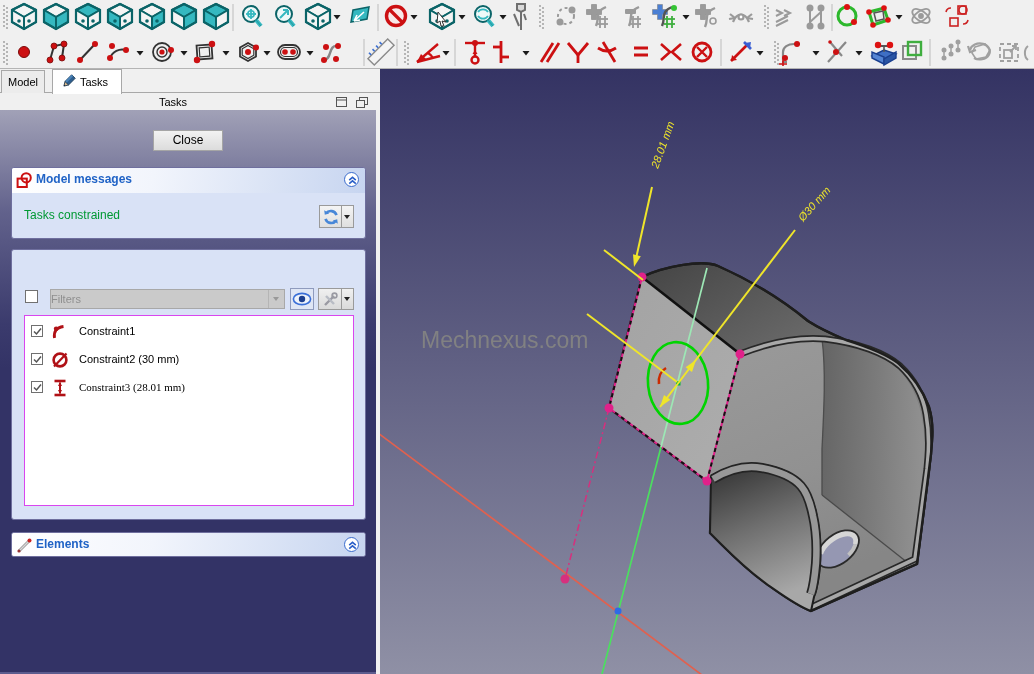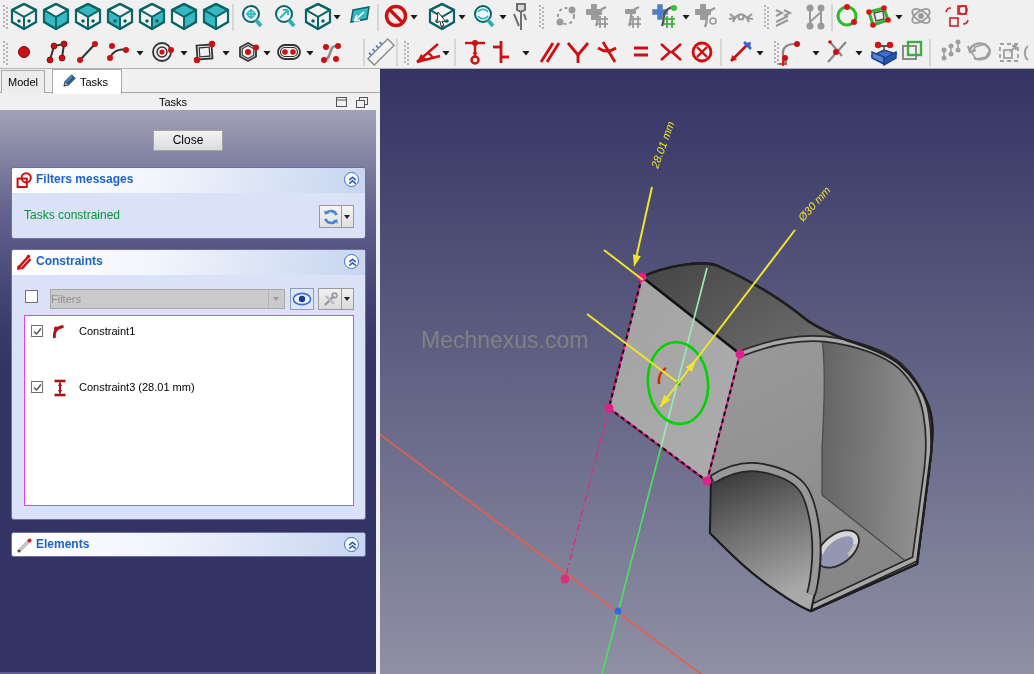--- a/index.html
+++ b/index.html
@@ -452,56 +452,41 @@
         </svg>
     </div>
     <div id="panel">
       <div class="closebtn">Close</div>
       <div class="section" id="sec-solver" style="top:57px; height:72px;">
         <div class="sechead">
           <svg class="hicon" width="17" height="17" viewBox="0 0 17 17" style="position:absolute;left:4px;top:4px;">
             <circle cx="10.2" cy="5.8" r="4.6" fill="none" stroke="#cc1111" stroke-width="2"></circle>
             <rect x="1.6" y="6.6" width="9.2" height="8.4" fill="none" stroke="#cc1111" stroke-width="2"></rect>
           </svg>
-          <span class="txt">Filters messages</span>
+          <span class="txt">Model messages</span>
           <div class="chev">
               <svg width="13" height="13" viewBox="0 0 13 13">
                 <path d="M3.2 6.2 L6.5 3.4 L9.8 6.2 M3.2 9.6 L6.5 6.8 L9.8 9.6" fill="none" stroke="#2a5fc8" stroke-width="1.6"></path>
               </svg>
             </div>
         </div>
         <div style="position:absolute;left:12px;top:40px;font-size:12px;color:#009933;">Tasks constrained</div>
         <div style="position:absolute;left:307px;top:37px;width:23px;height:23px;background:linear-gradient(#f4f4f4,#dfdfdf);border:1px solid #9a9a9a;">
           <svg width="18" height="18" viewBox="0 0 18 18" style="position:absolute;left:2px;top:2px;">
             <path d="M14.5 7.2 A6 6 0 0 0 4 5.4" fill="none" stroke="#4787d8" stroke-width="2.6"></path>
             <path d="M3.5 10.8 A6 6 0 0 0 14 12.6" fill="none" stroke="#4787d8" stroke-width="2.6"></path>
             <path d="M2.2 2.2 L2.8 6.8 L7.2 5.6 Z" fill="#4787d8"></path>
             <path d="M15.8 15.8 L15.2 11.2 L10.8 12.4 Z" fill="#4787d8"></path>
           </svg>
         </div>
         <div style="position:absolute;left:330px;top:37px;width:12px;height:23px;background:linear-gradient(#f4f4f4,#dfdfdf);border:1px solid #9a9a9a;border-left:none;">
           <div class="dd" style="left:2px;top:9px;"></div>
         </div>
       </div>
       <div class="section" id="sec-constraints" style="top:139px; height:271px;">
-        <div class="sechead">
-          <svg class="hicon" width="17" height="17" viewBox="0 0 17 17" style="position:absolute;left:4px;top:4px;">
-            <line x1="3" y1="13" x2="12" y2="3" stroke="#cc1111" stroke-width="2.6"></line>
-            <line x1="5.5" y1="15" x2="14.5" y2="5" stroke="#cc1111" stroke-width="2.6"></line>
-            <circle cx="12.5" cy="2.5" r="1.8" fill="#cc1111"></circle>
-            <circle cx="3" cy="13.5" r="1.8" fill="#cc1111"></circle>
-            <path d="M1 16 L6 15 L2 11 Z" fill="#cc1111"></path>
-          </svg>
-          <span class="txt">Constraints</span>
-          <div class="chev">
-              <svg width="13" height="13" viewBox="0 0 13 13">
-                <path d="M3.2 6.2 L6.5 3.4 L9.8 6.2 M3.2 9.6 L6.5 6.8 L9.8 9.6" fill="none" stroke="#2a5fc8" stroke-width="1.6"></path>
-              </svg>
-            </div>
-        </div>
         <div style="position:absolute;left:13px;top:40px;width:13px;height:13px;background:#fff;border:1px solid #707070;"></div>
         <div style="position:absolute;left:38px;top:39px;width:235px;height:20px;background:#cacaca;border:1px solid #a8a8a8;">
           <div style="position:absolute;left:0;top:0;width:218px;height:18px;font-size:11px;color:#8f8f8f;text-align:left;line-height:18px;">Filters</div>
           <div style="position:absolute;right:0;top:0;width:16px;height:18px;border-left:1px solid #b5b5b5;">
             <div class="dd" style="left:4px;top:7px;border-top-color:#999;"></div>
           </div>
         </div>
         <div style="position:absolute;left:278px;top:38px;width:24px;height:22px;background:#dfe6f5;border:1px solid #8f9bbd;">
           <svg width="20" height="14" viewBox="0 0 20 14" style="position:absolute;left:1px;top:3px;">
             <ellipse cx="10" cy="7" rx="8.6" ry="5.6" fill="#eef3fb" stroke="#3a6fd8" stroke-width="1.6"></ellipse>
@@ -524,21 +509,33 @@
                 <svg width="9" height="9" viewBox="0 0 9 9">
                   <path d="M1 4.5 L3.5 7 L8 1.5" fill="none" stroke="#555" stroke-width="1.5"></path>
                 </svg>
               </div>
             <svg class="cic" width="20" height="20" viewBox="0 0 20 20">
               <path d="M4.5 16 C3.5 10 6 5.5 13.5 4.5" fill="none" stroke="#b01116" stroke-width="2.8"></path>
               <circle cx="6.2" cy="6.8" r="2.4" fill="#b01116"></circle>
             </svg>
             <span class="ctxt">Constraint1</span>
           </div>
-          <div class="crow" style="top:60px;">
+          <div class="crow" style="top:32px;">
+            <div class="cbx">
+                <svg width="9" height="9" viewBox="0 0 9 9">
+                  <path d="M1 4.5 L3.5 7 L8 1.5" fill="none" stroke="#555" stroke-width="1.5"></path>
+                </svg>
+              </div>
+            <svg class="cic" width="20" height="20" viewBox="0 0 20 20">
+              <circle cx="10" cy="10" r="6.4" fill="none" stroke="#b01116" stroke-width="2.6"></circle>
+              <line x1="4" y1="16.5" x2="16.5" y2="3.5" stroke="#b01116" stroke-width="2.2"></line>
+            </svg>
+            <span class="ctxt">Constraint2 (30 mm)</span>
+          </div>
+          <div class="crow" style="top:60px;font-family:Liberation Serif, serif;">
             <div class="cbx">
                 <svg width="9" height="9" viewBox="0 0 9 9">
                   <path d="M1 4.5 L3.5 7 L8 1.5" fill="none" stroke="#555" stroke-width="1.5"></path>
                 </svg>
               </div>
             <svg class="cic" width="20" height="20" viewBox="0 0 20 20">
               <line x1="4.5" y1="3" x2="15.5" y2="3" stroke="#b01116" stroke-width="2.6"></line>
               <line x1="4.5" y1="17" x2="15.5" y2="17" stroke="#b01116" stroke-width="2.6"></line>
               <line x1="10" y1="4.5" x2="10" y2="15.5" stroke="#b01116" stroke-width="2"></line>
               <path d="M10 4 L8 8 L12 8 Z" fill="#b01116"></path>

